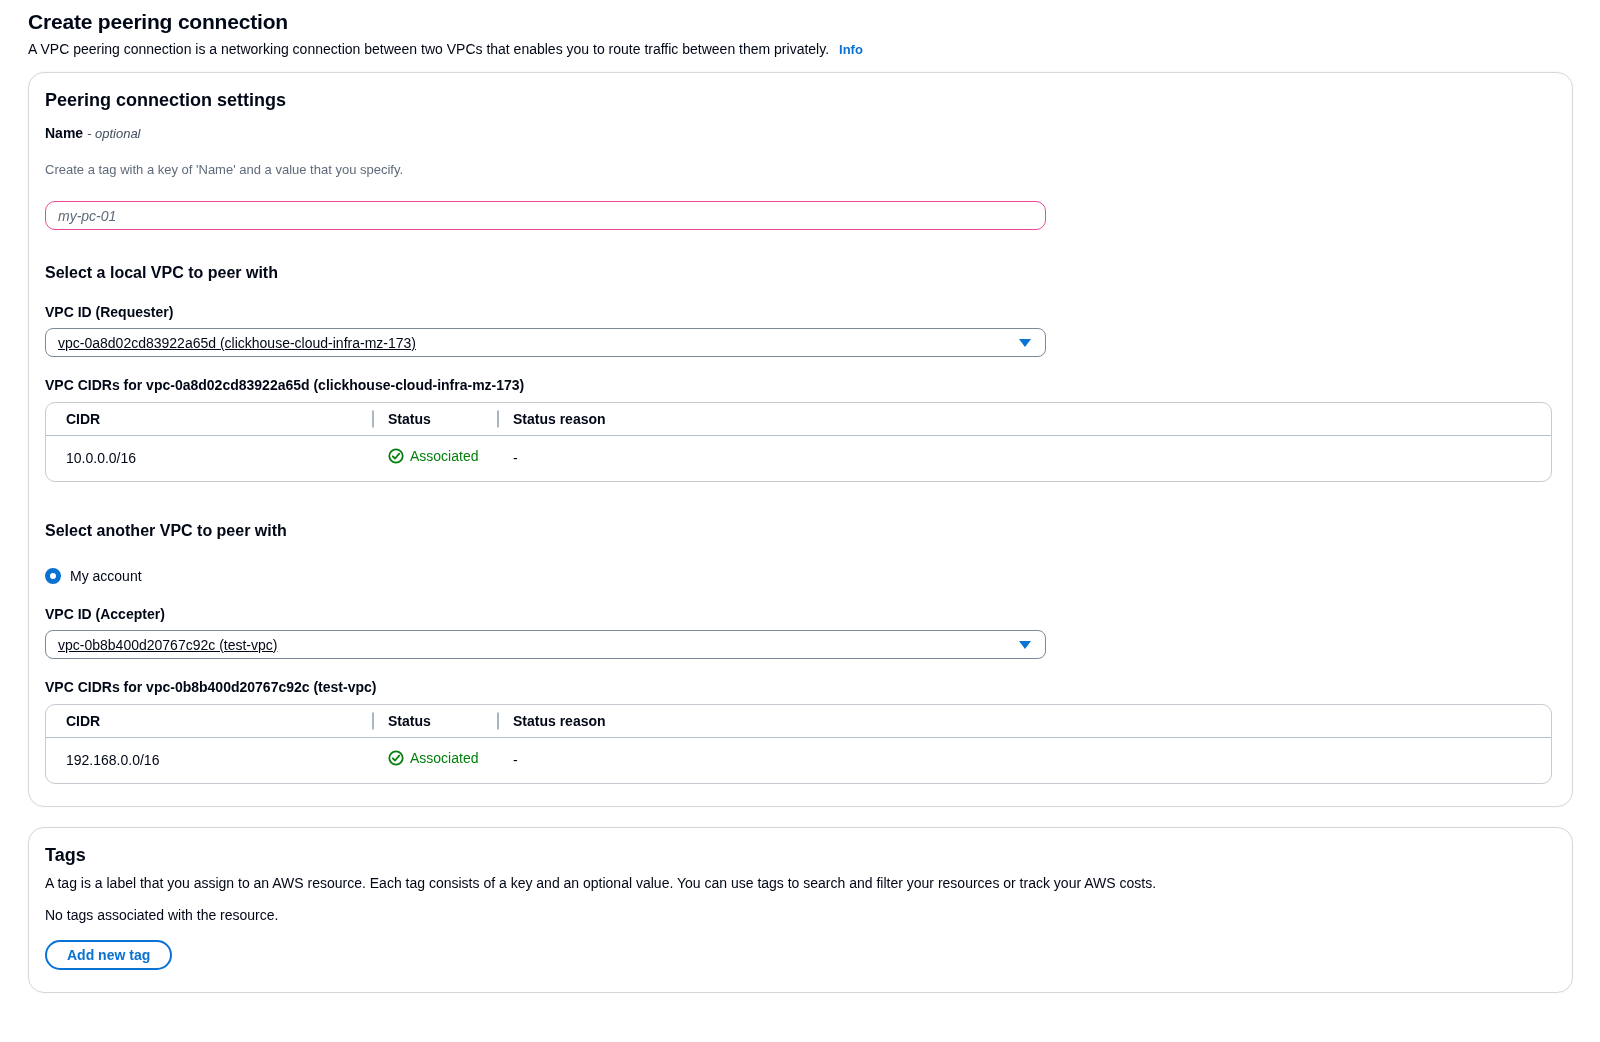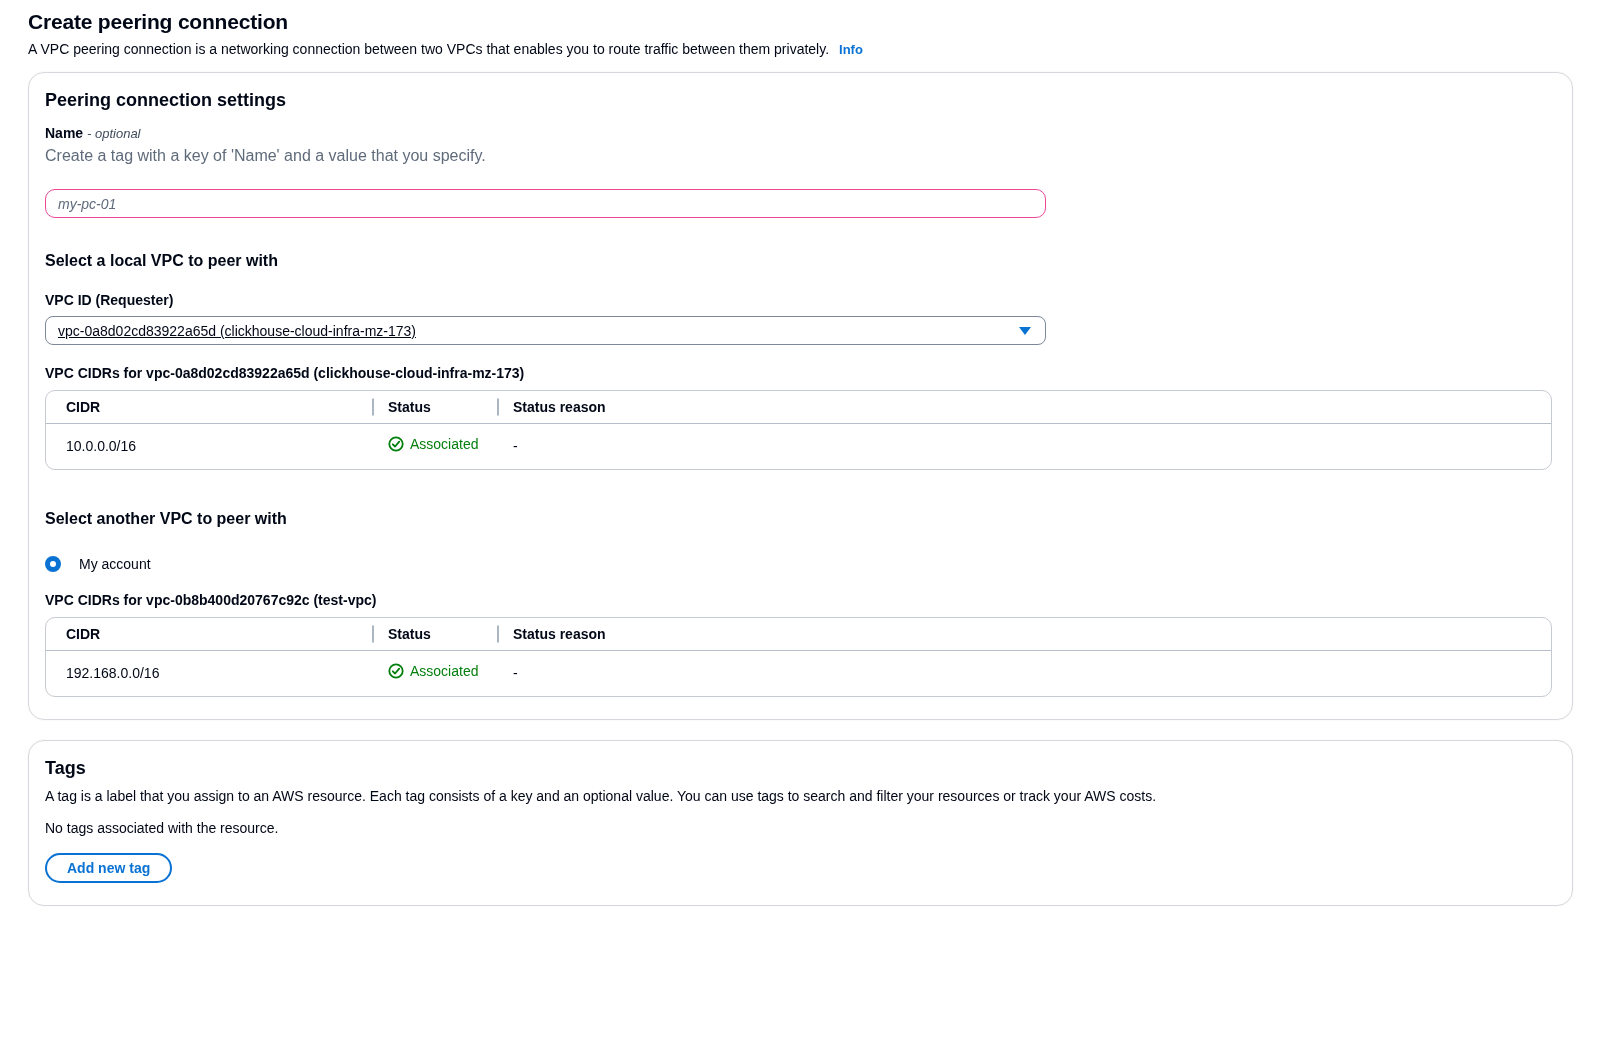--- a/index.html
+++ b/index.html
@@ -27,21 +27,21 @@
     padding: 17px 20px 22px 16px;
   }
   .panel-main { margin-top: 15px; }
   .panel-tags { margin-top: 20px; }
 
   .section-heading { font-size: 18px; font-weight: 700; margin: 0; }
   .sub-heading { font-size: 16px; font-weight: 700; margin: 0; }
 
   .field-label { font-size: 14px; font-weight: 700; }
   .optional-label { font-style: italic; font-weight: 400; font-size: 13px; color: #414d5c; }
-  .field-desc { font-size: 16px; color: #5f6b7a; margin-top: 6px; }
+  .field-desc { font-size: 13px; color: #5f6b7a; margin-top: 21px; }
 
   
   .text-input {
     margin-top: 24px;
     width: 1001px; height: 29px;
     border: 1px solid #ec4899; border-radius: 10px;
     padding: 0 12px; font-size: 14px;
     font-family: "Liberation Sans", sans-serif;
     color: #000716; background: #fff; outline: none;
   }
@@ -89,21 +89,21 @@
   table.cidr td.reason-cell { padding-left: 16px; }
   .status-associated { display: inline-flex; align-items: center; gap: 6px; color: #037f0c; font-size: 14px; }
   .check-icon { width: 16px; height: 16px; display: inline-block; }
 
   
   .group-label { font-size: 14px; font-weight: 700; }
   .radio-row { display: flex; align-items: center; margin-top: 7px; cursor: pointer; }
   .radio { width: 16px; height: 16px; border-radius: 50%; background: #fff; flex: 0 0 16px; }
   .radio.checked { border: 5px solid #0972d3; }
   .radio.unchecked { border: 2px solid #7d8998; }
-  .radio-label { margin-left: 18px; font-size: 14px; }
+  .radio-label { margin-left: 9px; font-size: 14px; }
 
   .mt-28 { margin-top: 28px; }
   .mt-22 { margin-top: 22px; }
   .mt-20 { margin-top: 20px; }
   .mt-34 { margin-top: 34px; }
   .mt-40 { margin-top: 40px; }
   .mt-14 { margin-top: 14px; }
 
   
   .tags-desc { font-size: 14px; margin-top: 9px; }
@@ -186,20 +186,27 @@
     <h3 class="sub-heading mt-40">Select another VPC to peer with</h3>
 
     <div class="mt-28">
       <div class="radio-row">
         <span class="radio checked"></span>
         <span class="radio-label">My account</span>
       </div>
     </div>
 
 
+    <div class="mt-22">
+      <div class="field-label">VPC ID (Accepter)</div>
+      <div class="select">
+        <span class="select-value">vpc-0b8b400d20767c92c (test-vpc)</span>
+        <span class="caret-down"></span>
+      </div>
+    </div>
 
     <div class="mt-20">
       <div class="field-label">VPC CIDRs for vpc-0b8b400d20767c92c (test-vpc)</div>
       <div class="table-card">
         <table class="cidr">
           <colgroup>
               <col class="c1">
               <col class="c2">
               <col>
             </colgroup>

